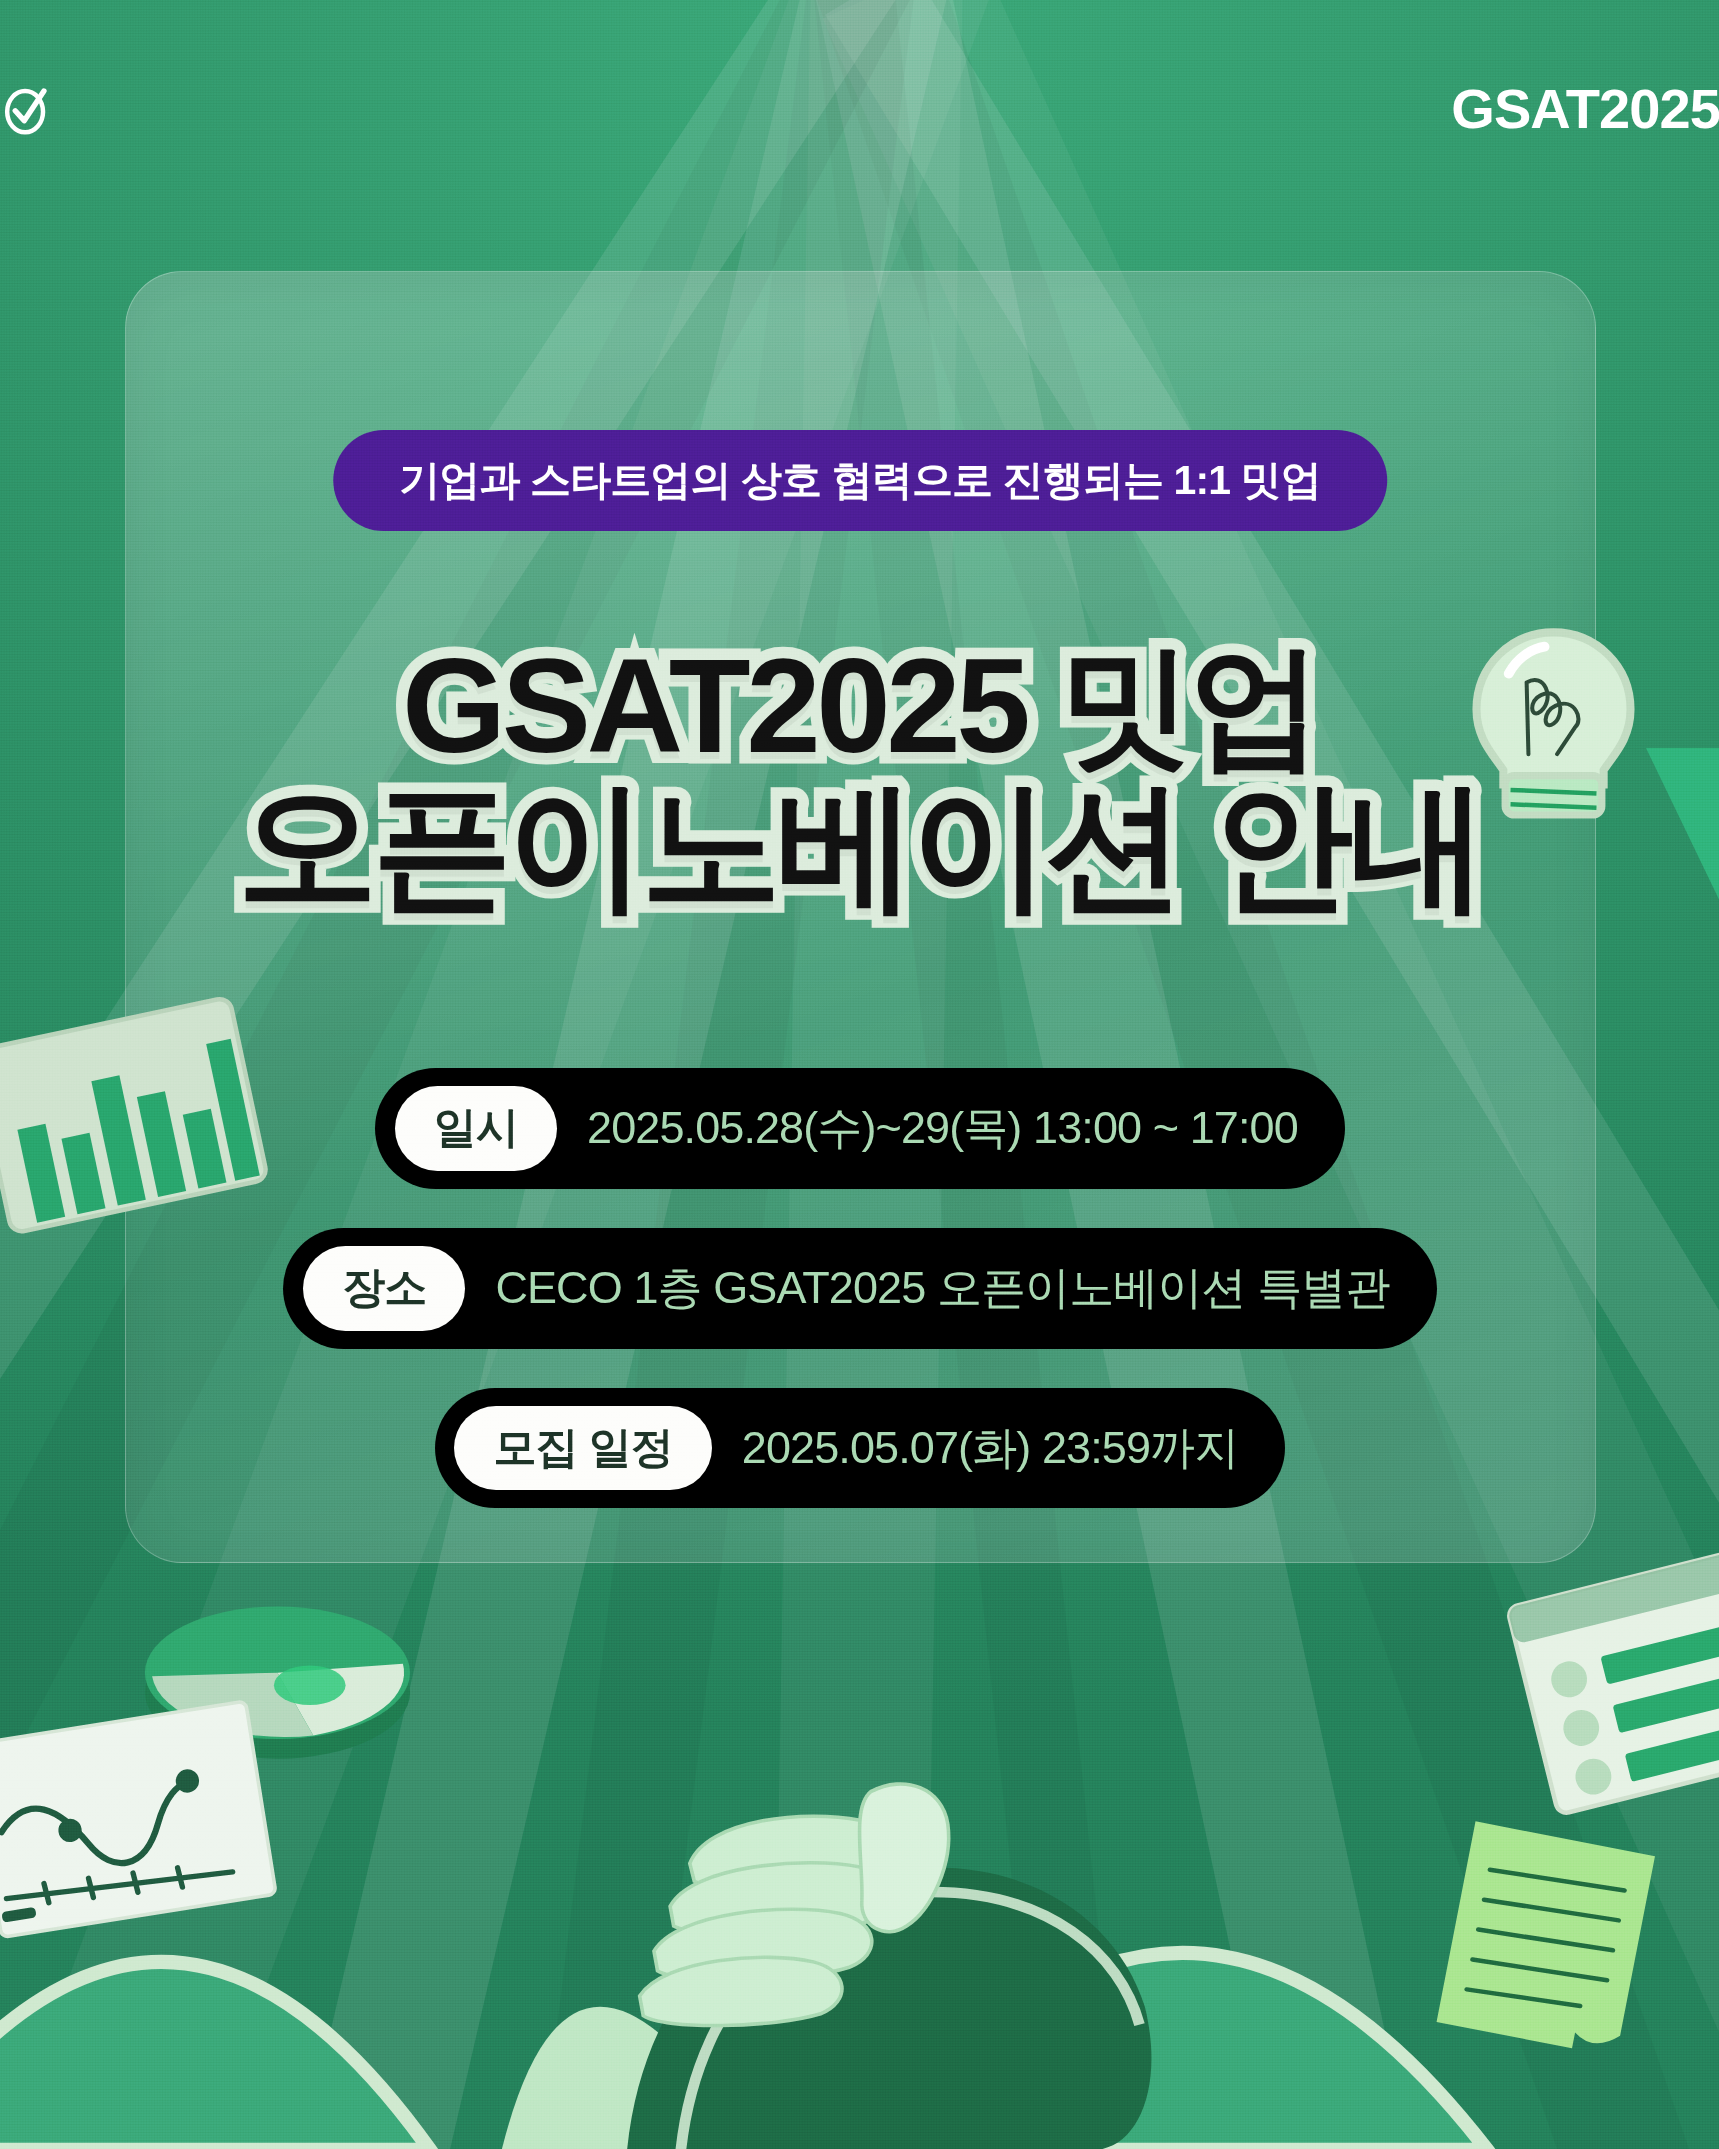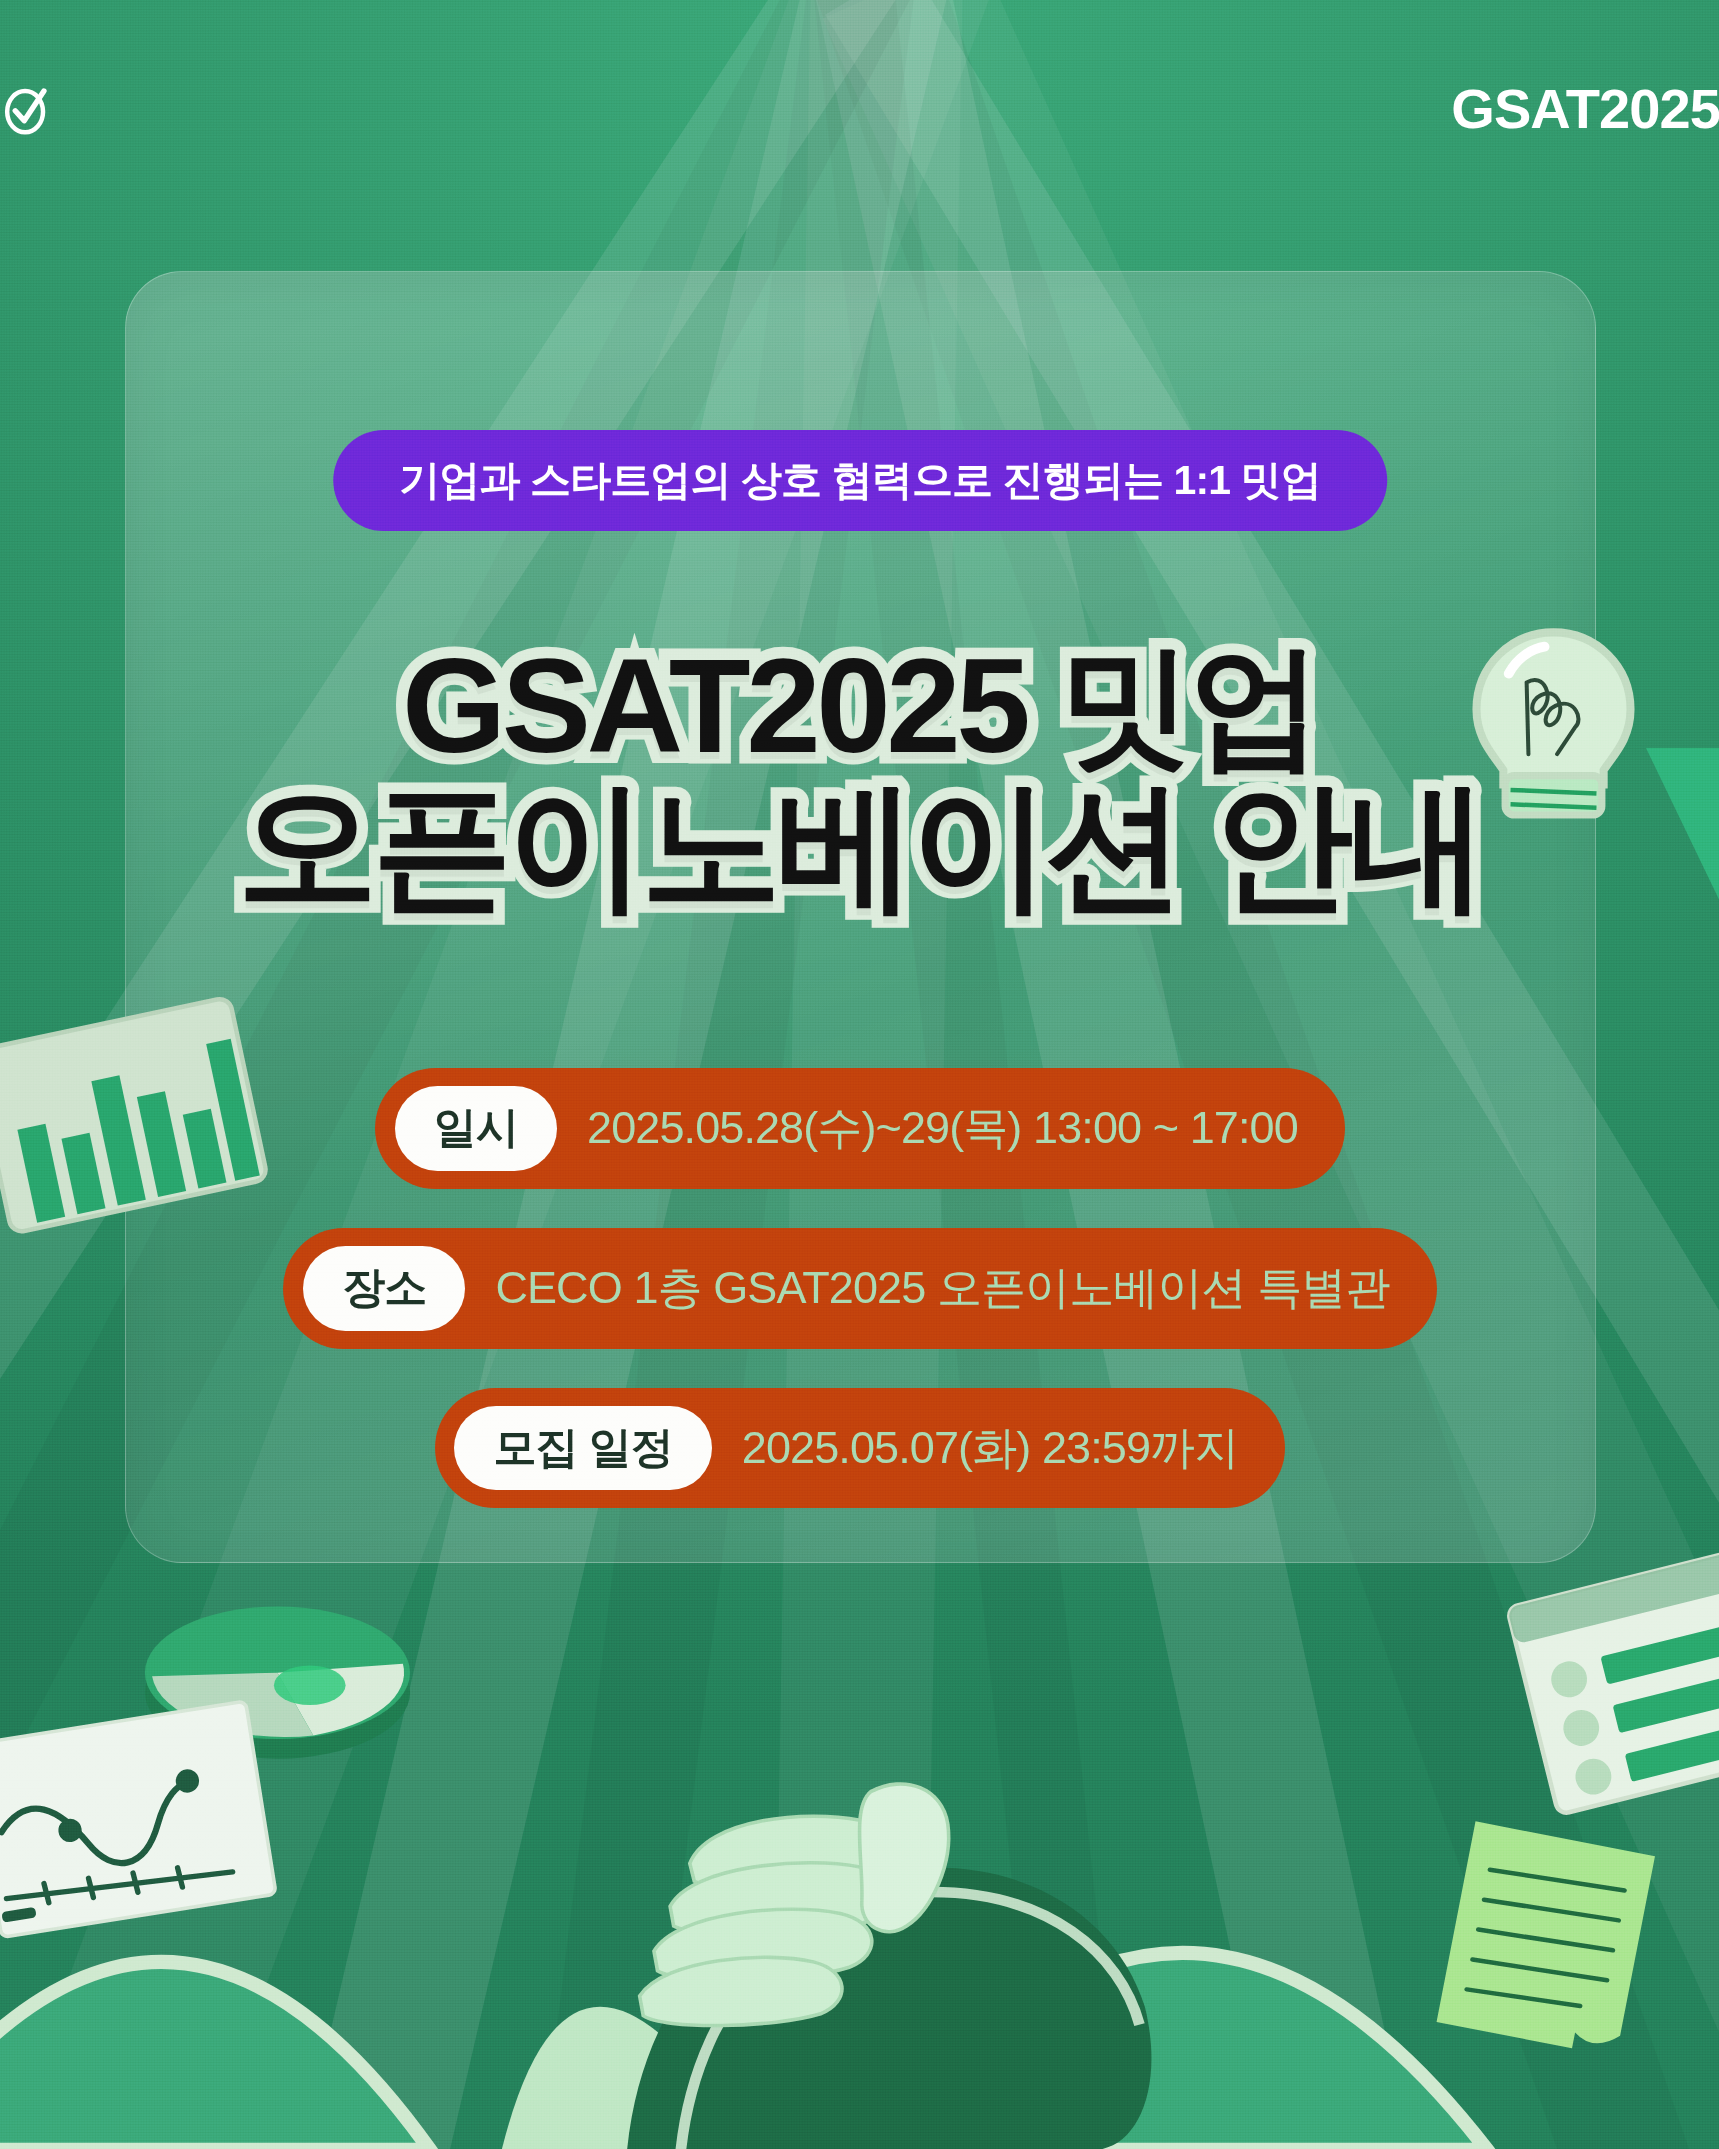--- a/index.html
+++ b/index.html
@@ -58,21 +58,21 @@
   }
   .logo-mark{display:block;}
   .logo-text{
     font-size:56px;font-weight:700;letter-spacing:-0.9px;color:#ffffff;
     line-height:1;white-space:nowrap;
   }
 
   
   .subtitle{
     position:absolute;left:50%;top:430px;transform:translateX(-50%);
-    background:#6d28d9;border-radius:63px;
+    background:#4c1d95;border-radius:63px;
     padding:23px 66px;
     display:flex;align-items:center;justify-content:center;
   }
   .subtitle span{
     color:#ffffff;font-size:41px;font-weight:700;white-space:nowrap;letter-spacing:-0.9px;
   }
 
   
   .headline{
     position:absolute;left:0;right:0;top:638px;
@@ -88,21 +88,21 @@
     text-shadow:0 7.2px 0 rgba(0,0,0,.05);
   }
   .headline .hl.l2{font-size:140px;letter-spacing:-5.4px;}
 
   
   .info{
     position:absolute;left:0;right:0;top:1068px;
     display:flex;flex-direction:column;align-items:center;gap:39px;
   }
   .row{
-    background:#c2410c;border-radius:63px;
+    background:#000000;border-radius:63px;
     display:flex;align-items:center;gap:30px;
     padding:18px 47px 18px 19.7px;
   }
   .row .tag{
     background:#fdfdfb;border-radius:54px;
     padding:13.4px 39px;
     color:#1d3327;font-size:43px;font-weight:700;white-space:nowrap;letter-spacing:-0.9px;
   }
   .row .val{
     color:#a9d9b2;font-size:45px;font-weight:400;white-space:nowrap;letter-spacing:-0.9px;

